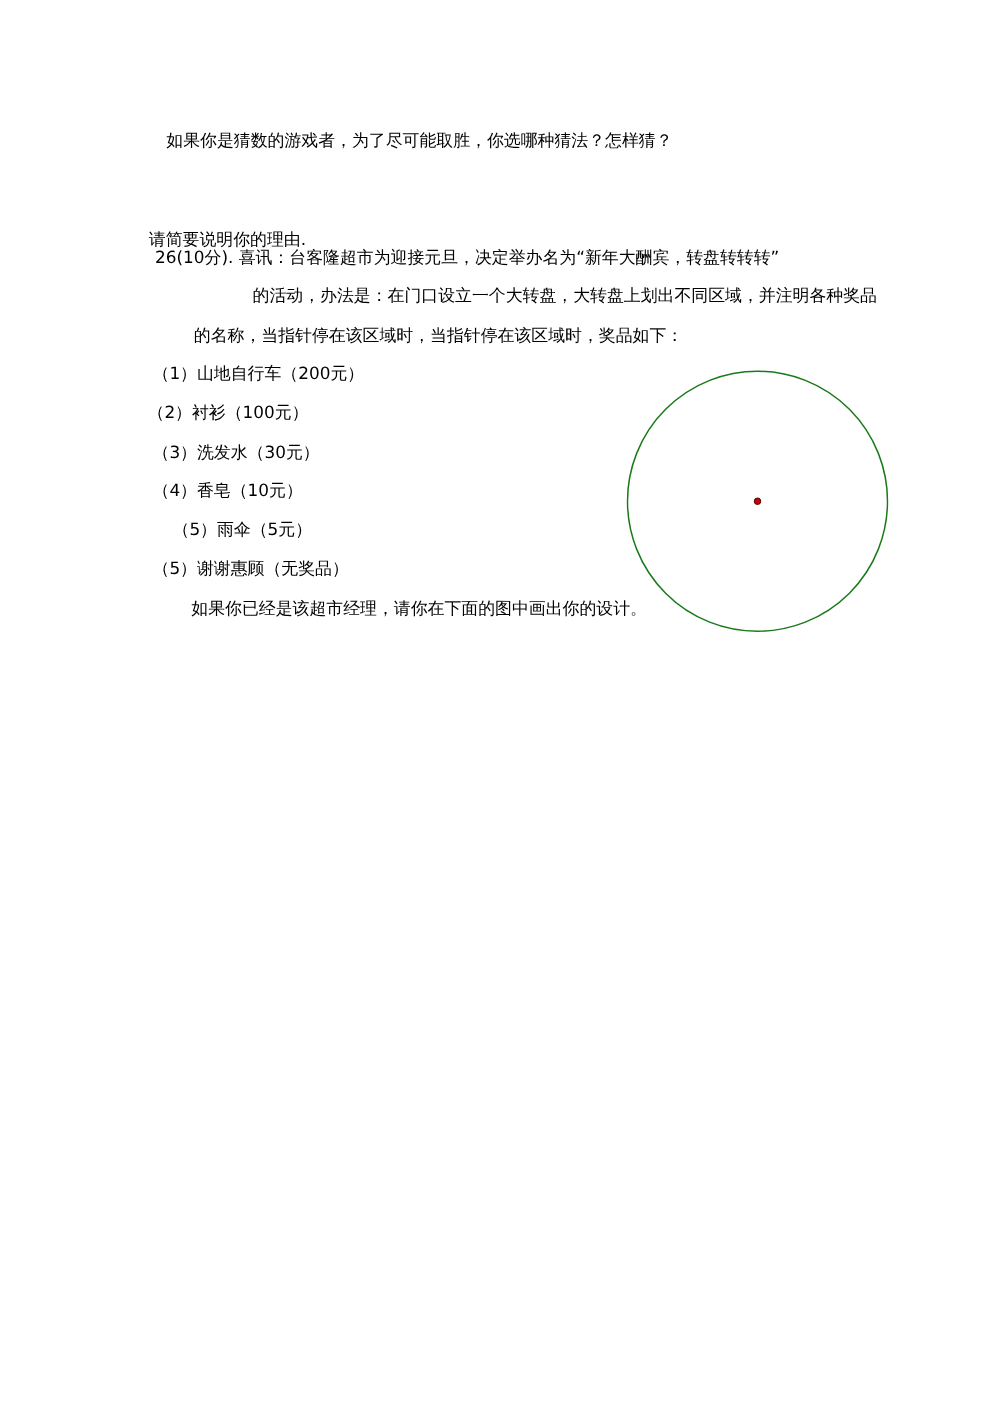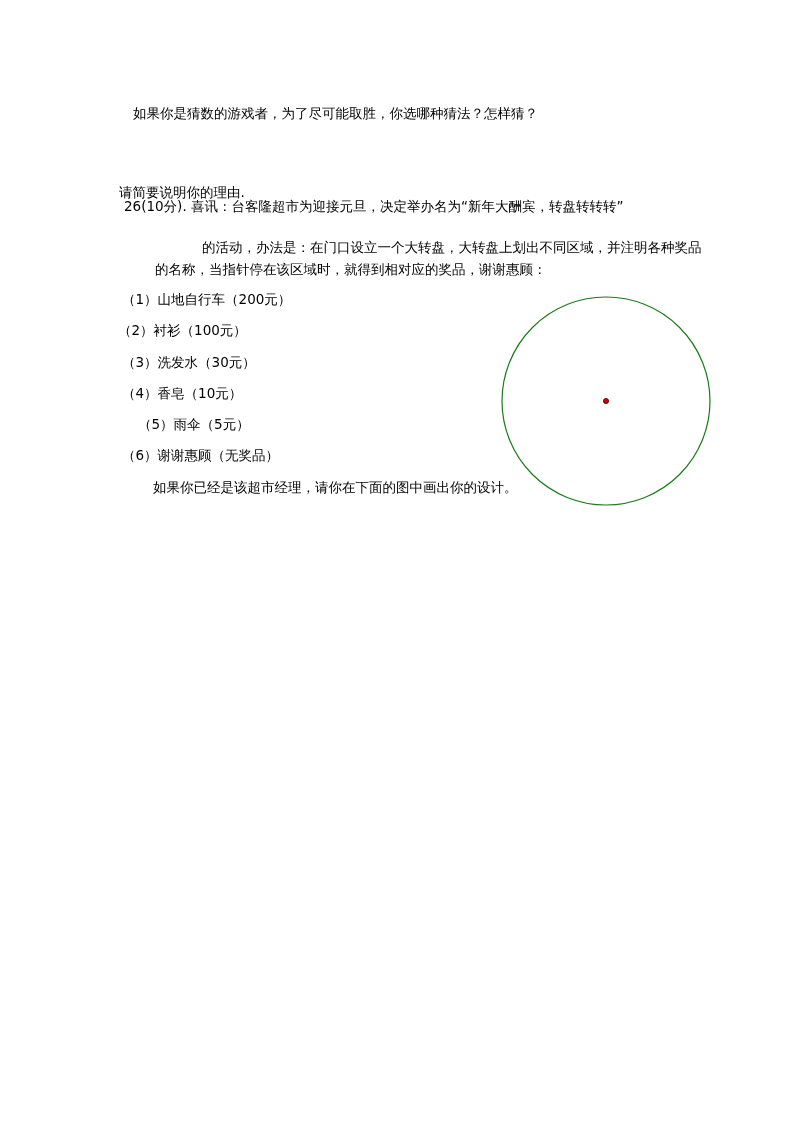--- a/index.html
+++ b/index.html
@@ -14,30 +14,30 @@
 </head>
 <body>
 
 <div>
   <div class="line" style="left:133px; top:105px;">如果你是猜数的游戏者，为了尽可能取胜，你选哪种猜法？怎样猜？</div>
   <div class="line" style="left:119px; top:136px;margin-top:48px;">请简要说明你的理由.</div>
 </div>
 
 <div>
   <div class="line" style="left:124px; top:198px;">26(10分). 喜讯：台客隆超市为迎接元旦，决定举办名为“新年大酬宾，转盘转转转”</div>
-  <div class="line" style="left:155px; top:239px;padding-left:47px;">的活动，办法是：在门口设立一个大转盘，大转盘上划出不同区域，并注明各种奖品</div>
-  <div class="line" style="left:155px; top:261px;">的名称，当指针停在该区域时，就得到相对应的奖品，谢谢惠顾：</div>
+  <div class="line" style="left:155px; top:229px;padding-left:47px;">的活动，办法是：在门口设立一个大转盘，大转盘上划出不同区域，并注明各种奖品</div>
+  <div class="line" style="left:155px; top:261px;">的名称，当指针停在该区域时，当指针停在该区域时，奖品如下：</div>
 
   <div>
     <div class="line" style="left:122px; top:291px;text-align:right;">（1）山地自行车（200元）</div>
     <div class="line" style="left:118px; top:322px;text-align:center;">（2）衬衫（100元）</div>
     <div class="line" style="left:122px; top:354px;">（3）洗发水（30元）</div>
     <div class="line" style="left:122px; top:385px;">（4）香皂（10元）</div>
     <div class="line" style="left:122px; top:416px;margin-left:16px;">（5）雨伞（5元）</div>
-    <div class="line" style="left:122px; top:447px;">（6）谢谢惠顾（无奖品）</div>
+    <div class="line" style="left:122px; top:447px;">（5）谢谢惠顾（无奖品）</div>
   </div>
 
   <div class="line" style="left:122px; top:479px;margin-left:31px;">如果你已经是该超市经理，请你在下面的图中画出你的设计。</div>
 </div>
 
 <div class="circle-wrap">
   <svg width="210" height="210" viewBox="0 0 210 210">
     <circle cx="105" cy="105" r="104" fill="none" stroke="#1a7a1a" stroke-width="1.2"></circle>
     <circle cx="105" cy="105" r="2.6" fill="#cc0000" stroke="#5a0000" stroke-width="0.8"></circle>
   </svg>

